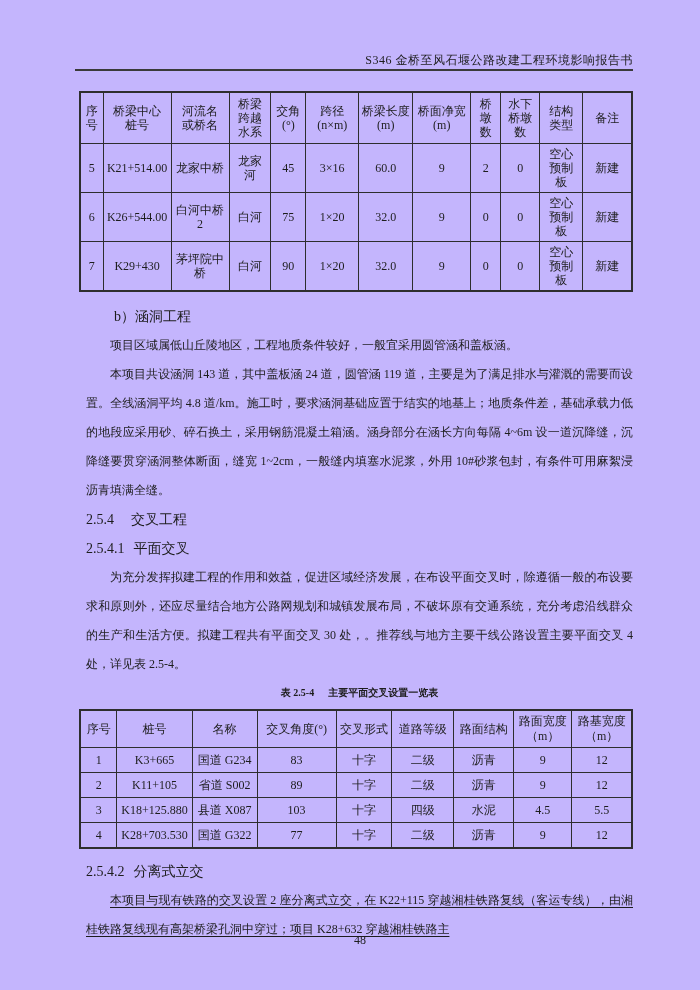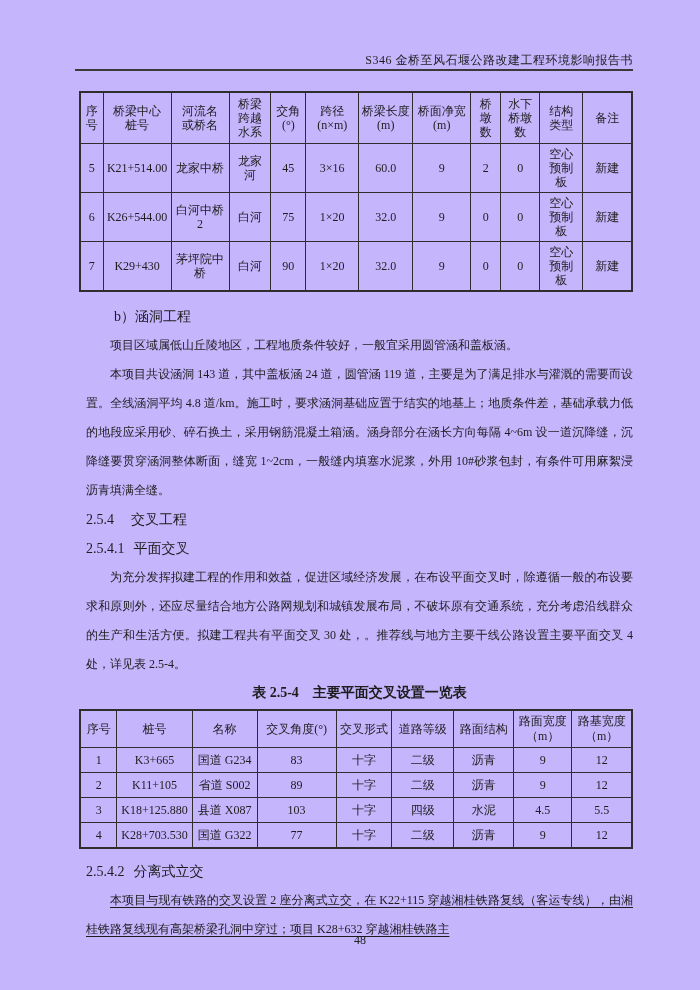--- a/index.html
+++ b/index.html
@@ -36,21 +36,21 @@
 
   p{margin:0;}
   .body{font-size:12px;line-height:29px;text-align:justify;}
   .ind{text-indent:2em;}
   .h-culvert{font-size:14px;line-height:29px;margin-top:10px;text-indent:2em;}
   .heading{font-size:14px;line-height:29px;}
   .h-254{margin-top:0;}
   .h-2542{margin-top:8px;}
   .heading .ht{margin-left:17px;}
   .heading .ht-sub{margin-left:9px;}
-  .caption{font-size:14px;line-height:24px;font-weight:bold;text-align:center;margin-top:2px;}
+  .caption{font-size:10px;line-height:24px;font-weight:bold;text-align:center;margin-top:2px;}
   .caption .cap-title{margin-left:14px;}
   .u-para{text-decoration:underline;text-underline-offset:3px;}
   .footer{position:absolute;left:0;right:0;bottom:42px;text-align:center;font-size:12px;padding-left:20px;}
 </style>
 </head>
 <body>
 
 <div class="page">
 
   <div class="doc-header">

